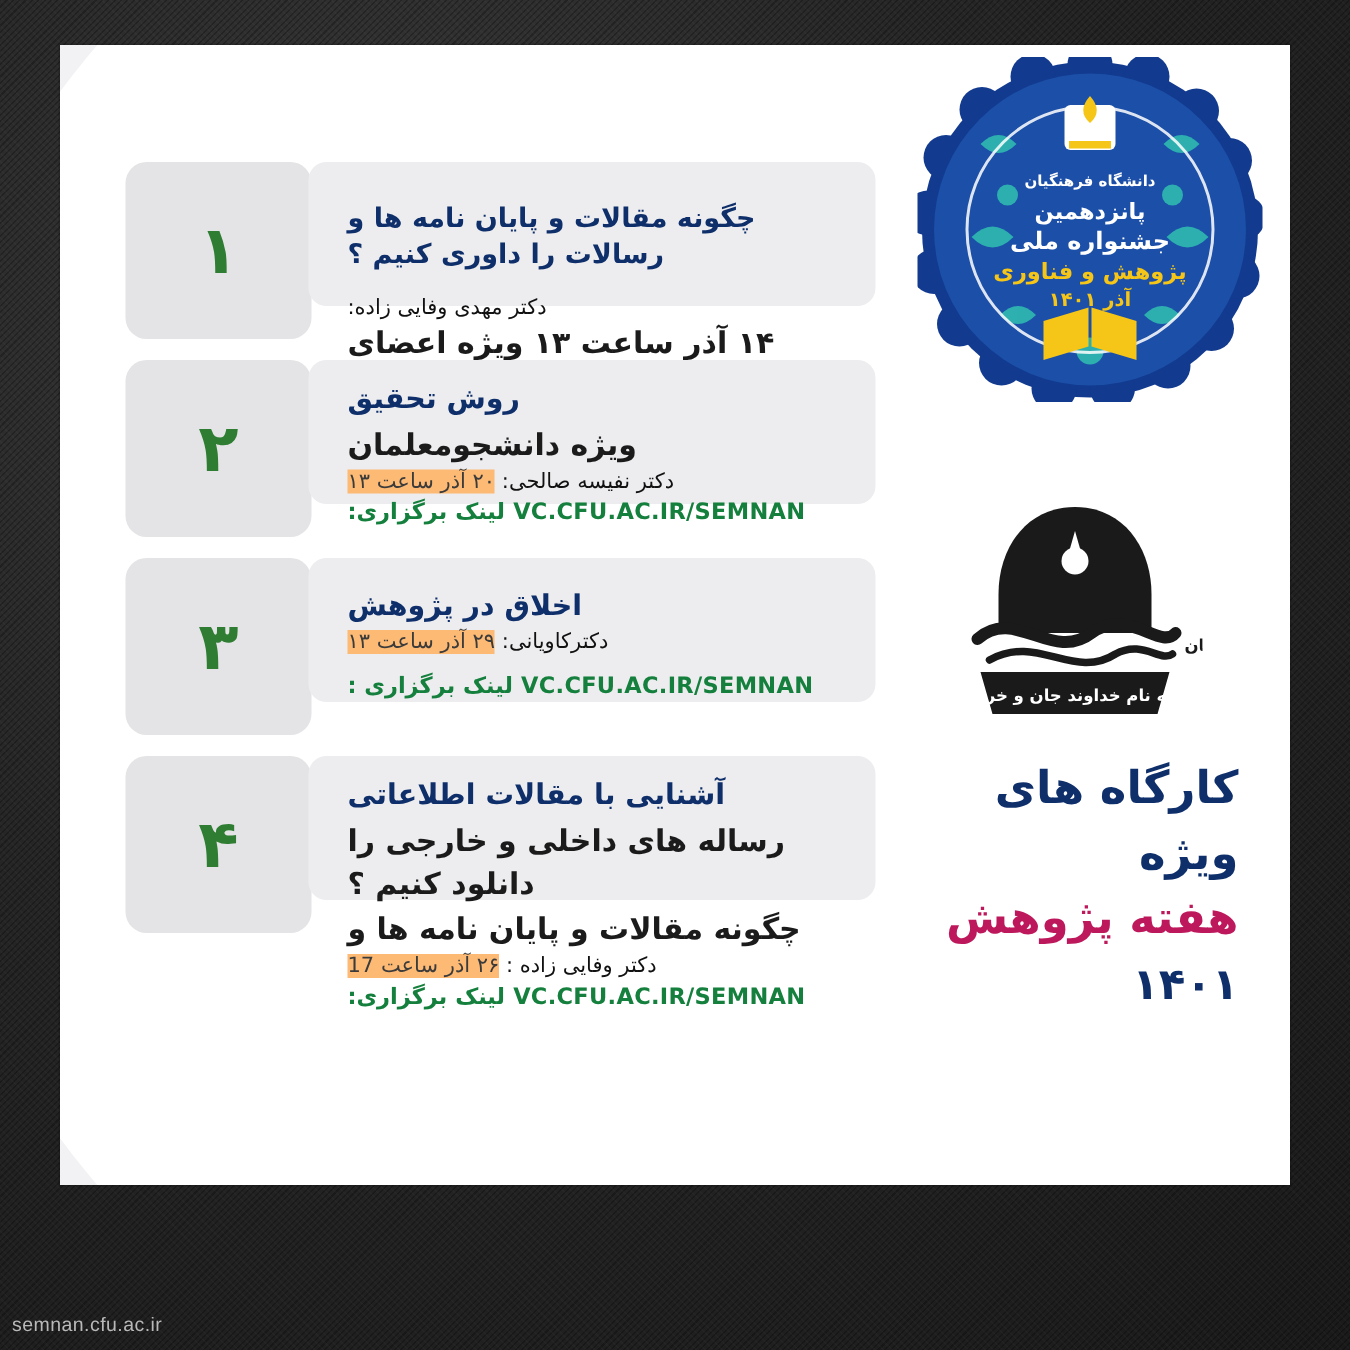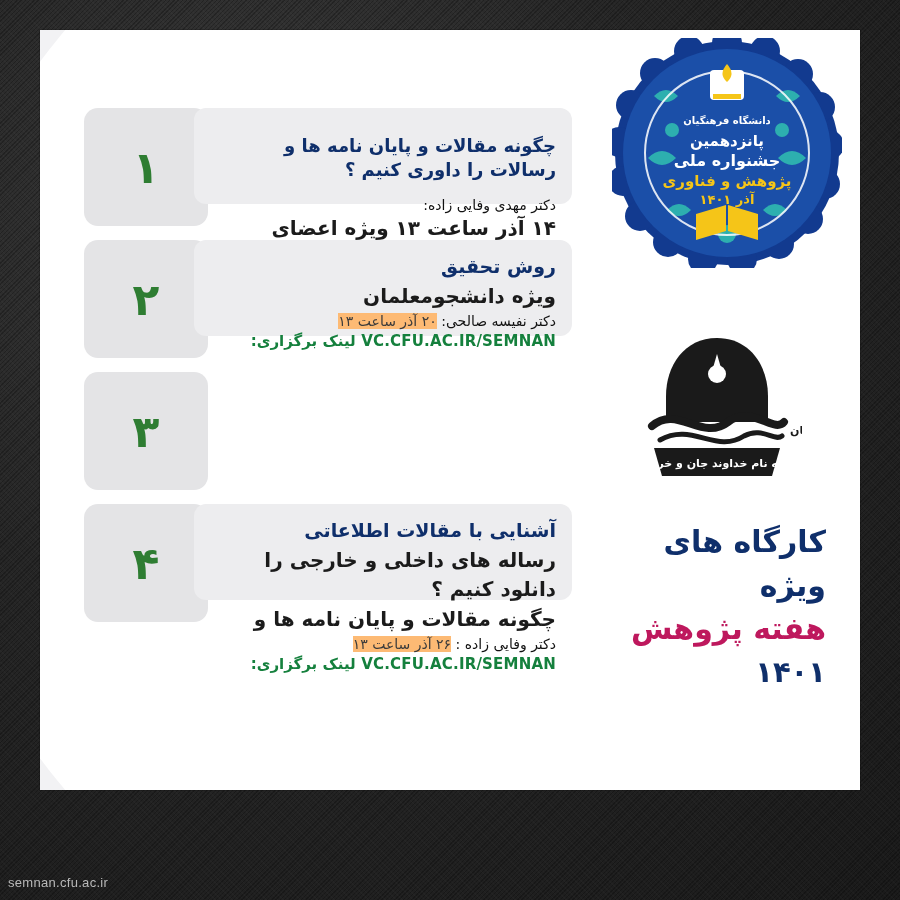--- a/index.html
+++ b/index.html
@@ -58,29 +58,29 @@
     top: 78px;
     width: 500px;
   }
   .row {
     position: relative;
     margin-bottom: 14px;
     height: 118px;
   }
   .row-text {
     position: absolute;
-    right: 12px;
+    right: 0;
     top: 0;
     width: 378px;
     height: 96px;
     background: #ededef;
     border-radius: 12px;
     box-sizing: border-box;
     padding: 10px 16px 8px 26px;
-    text-align: right;
+    text-align: left;
     direction: rtl;
   }
   .row-1 .row-text { background: #ededef; }
   .row-num {
     position: absolute;
     left: 0;
     top: 0;
     width: 124px;
     height: 118px;
     background: #e4e4e6;
@@ -142,21 +142,21 @@
     position: absolute;
     right: 58px;
     top: 300px;
     width: 170px;
     height: 160px;
   }
 
   .right-headline {
     position: absolute;
     right: 34px;
-    top: 490px;
+    top: 474px;
     width: 230px;
     text-align: right;
     direction: rtl;
   }
   .right-headline div {
     color: #0f2f6b;
     font-weight: bold;
     font-size: 30px;
     line-height: 1.45;
   }
@@ -220,31 +220,42 @@
             </div>
             <div class="w-link">
               <span>VC.CFU.AC.IR/SEMNAN</span>
               <span>لینک برگزاری:</span>
             </div>
           </div>
         </div>
 
         <div class="row">
           <div class="row-num">۳</div>
+          <div class="row-text">
+            <div class="w-title" style="margin-top:10px">اخلاق در پژوهش</div>
+            <div class="w-presenter">
+              <span>دکترکاویانی:</span>
+              <span class="when">۲۹ آذر ساعت ۱۳</span>
+            </div>
+            <div class="w-link" style="margin-top:12px">
+              <span>VC.CFU.AC.IR/SEMNAN</span>
+              <span>لینک برگزاری :</span>
+            </div>
+          </div>
         </div>
 
         <div class="row">
           <div class="row-num">۴</div>
           <div class="row-text">
             <div class="w-title">آشنایی با مقالات اطلاعاتی</div>
             <div class="w-sub">رساله های داخلی و خارجی را دانلود کنیم ؟</div>
             <div class="w-sub">چگونه مقالات و پایان نامه ها و</div>
             <div class="w-presenter">
               <span>دکتر وفایی زاده :</span>
-              <span class="when">۲۶ آذر ساعت ۱۳</span>
+              <span class="when">۲۶ آذر ساعت 17</span>
             </div>
             <div class="w-link">
               <span>VC.CFU.AC.IR/SEMNAN</span>
               <span>لینک برگزاری:</span>
             </div>
           </div>
         </div>
 
       </div>
 

